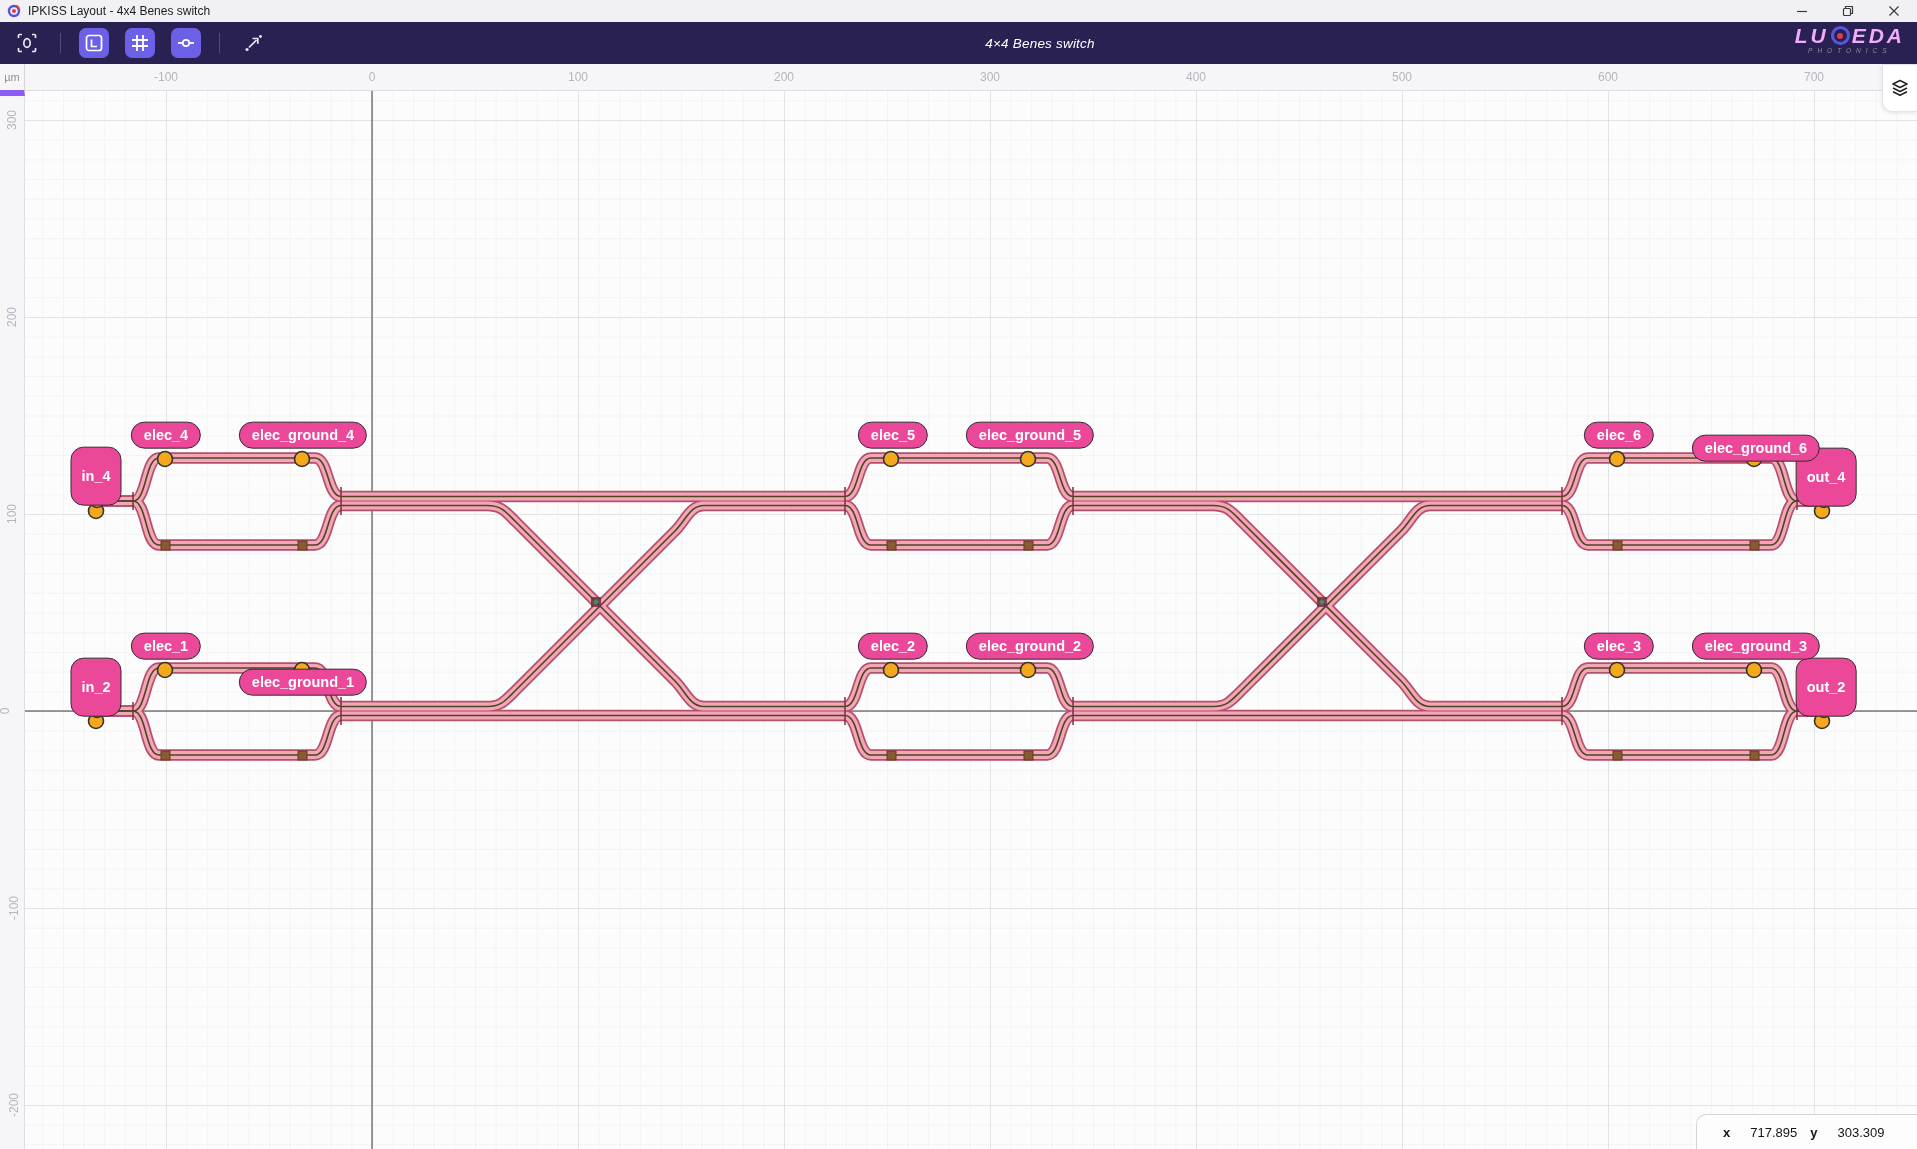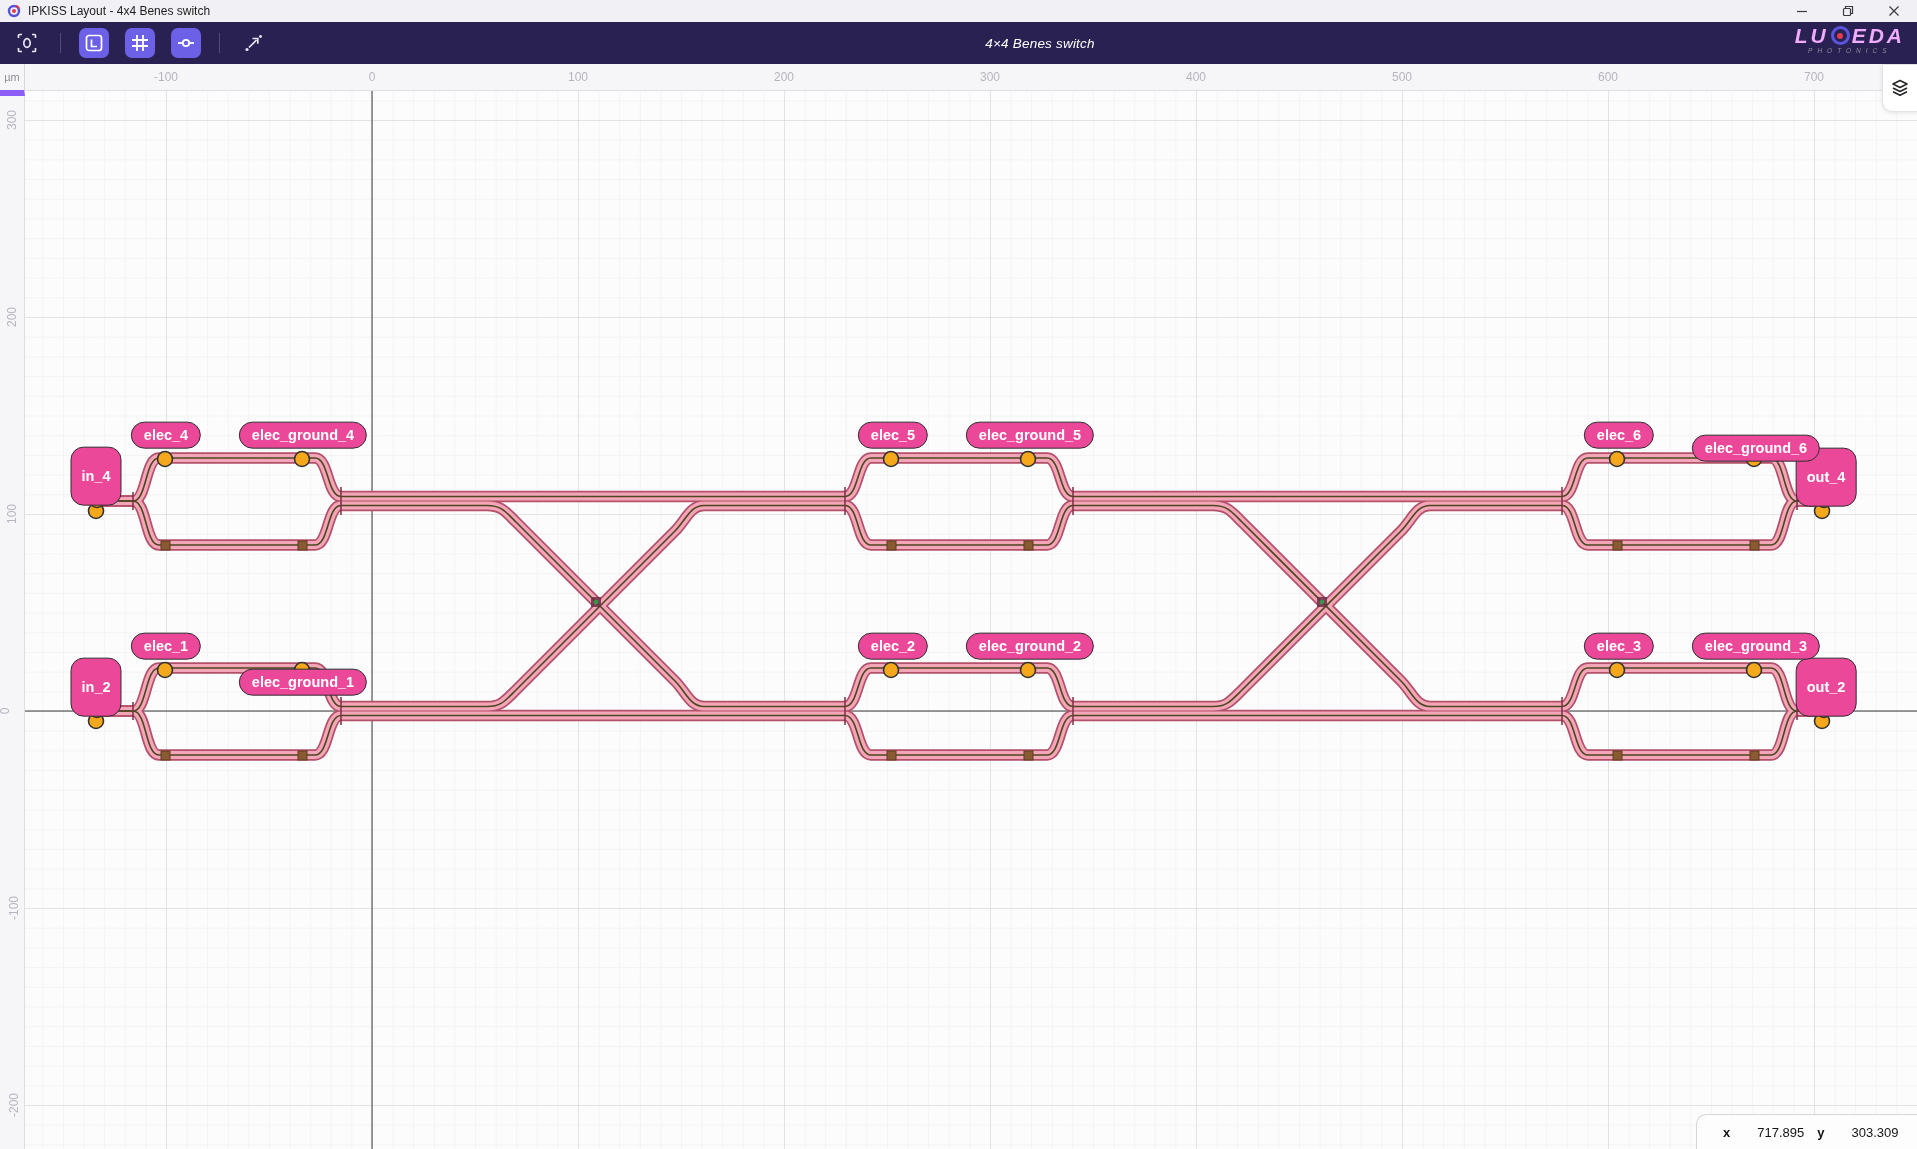--- a/index.html
+++ b/index.html
@@ -53,21 +53,21 @@
   .canvas-svg{position:absolute;left:0;top:0;z-index:1;}
 
   
   .layers-btn{position:absolute;right:0;top:64px;width:34px;height:46px;background:#ffffff;
     border:1px solid #e3e3e8;border-right:none;border-radius:0 0 0 10px;
     box-shadow:0 1px 4px rgba(0,0,0,.10);display:flex;align-items:center;justify-content:center;z-index:8;}
   .coords{position:absolute;right:0;bottom:0;width:220px;height:34px;background:#fdfdfe;
     border:1px solid #d6d6da;border-right:none;border-bottom:none;border-radius:10px 0 0 0;
     display:flex;align-items:center;z-index:8;font-size:13px;color:#141414;}
   .coords .clabel{font-weight:bold;margin-left:26px;}
-  .coords .cval{margin-left:27px;min-width:52px;}
+  .coords .cval{margin-left:20px;min-width:52px;}
 
   
   .pill{position:absolute;transform:translate(-50%,-50%);background:#ec4899;
     border:1.5px solid #2e2e30;border-radius:16px;color:#ffffff;font-size:14.5px;
     padding:4px 12px;white-space:nowrap;z-index:4;line-height:1.15;font-weight:bold;}
   .pill.io{border-radius:13px;padding:20px 10px;}
 </style>
 </head>
 <body>
 

